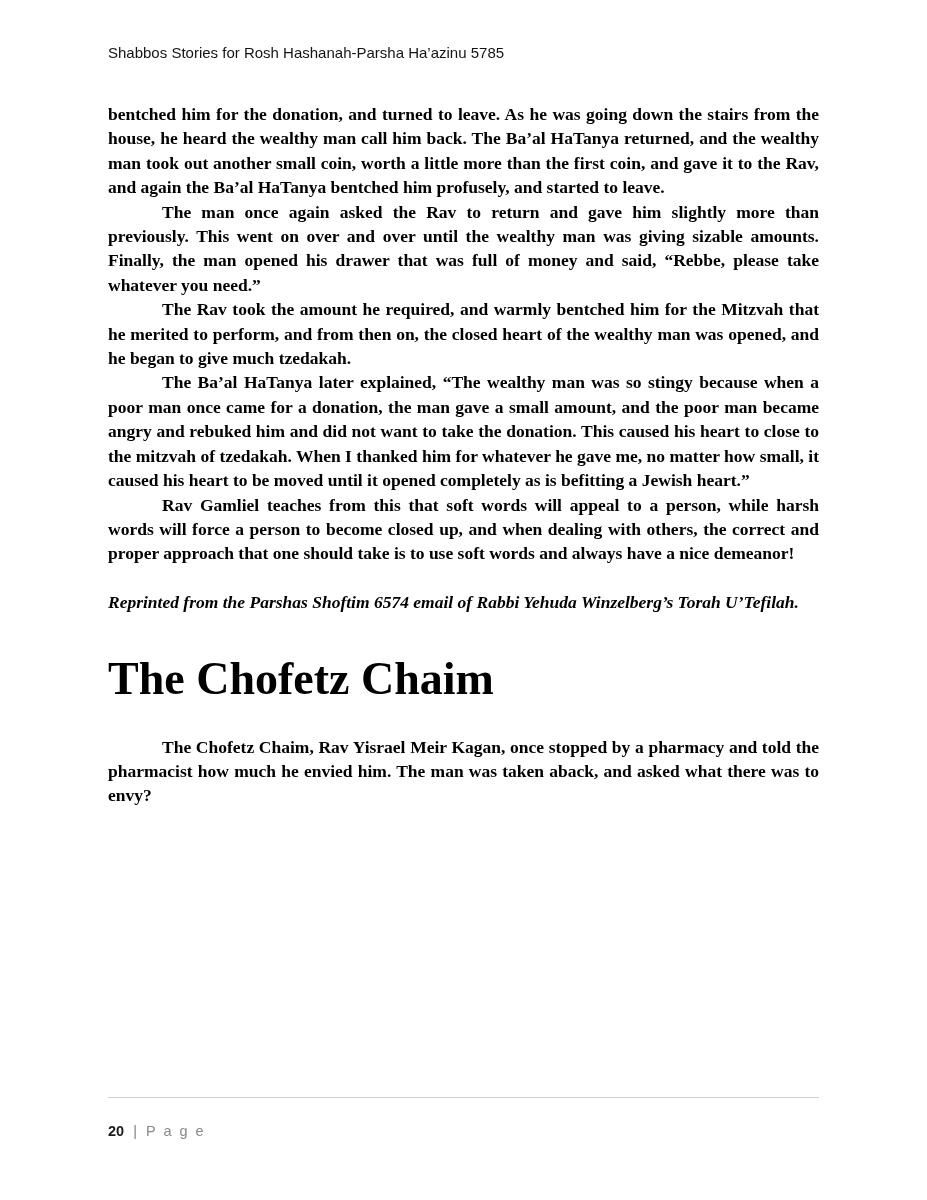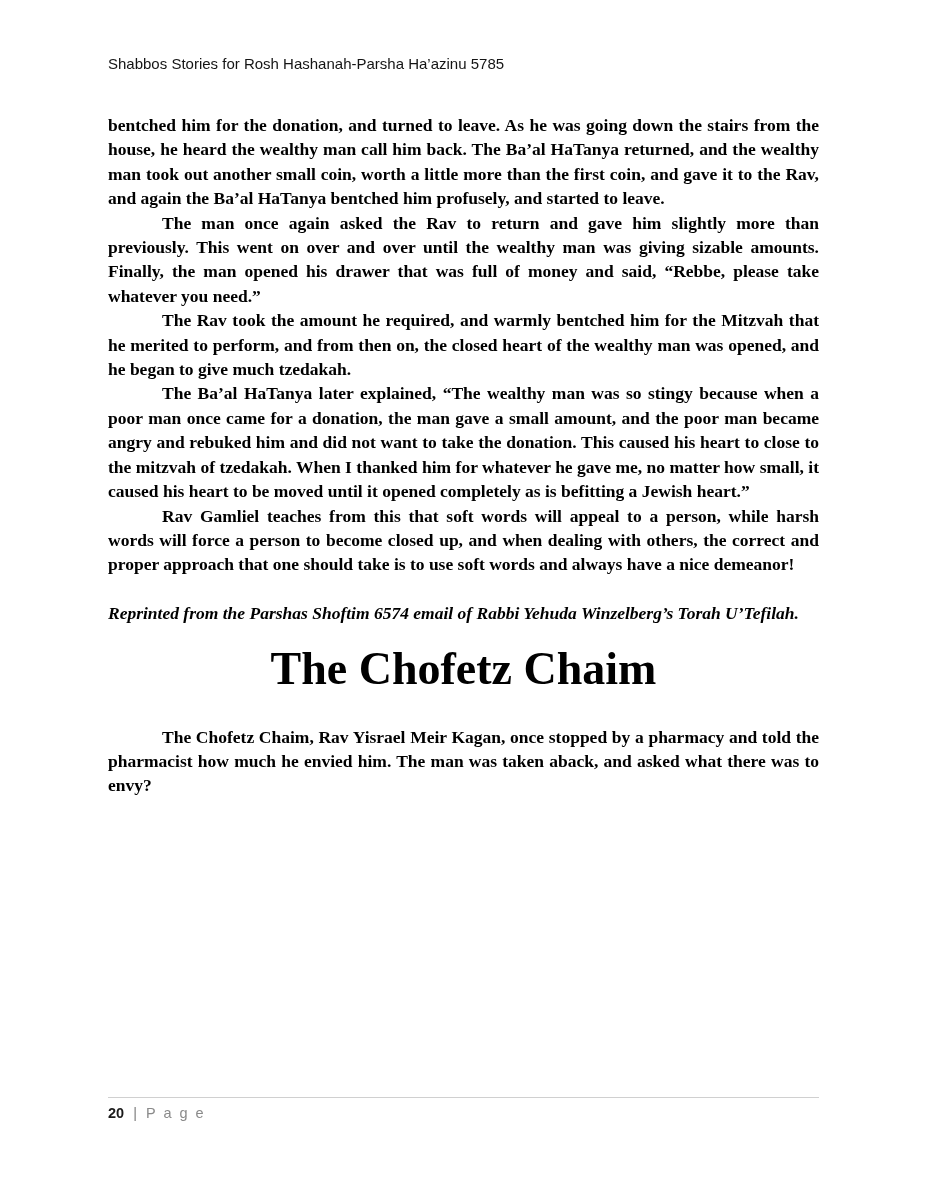--- a/index.html
+++ b/index.html
@@ -6,21 +6,21 @@
   .page {
     position: relative;
     width: 927px;
     height: 1200px;
     background: #ffffff;
     overflow: hidden;
     font-family: "Liberation Serif", serif;
     color: #000000;
   }
   .header {
-    padding: 54px 108px 0 108px;
+    padding: 43px 108px 0 108px;
     font-family: "Liberation Sans", sans-serif;
     font-size: 15px;
     line-height: 20px;
     color: #141414;
   }
   .body-text {
     margin: 39px 108px 0 108px;
     font-size: 17.5px;
     line-height: 24.4px;
     text-align: justify;
@@ -37,34 +37,33 @@
     line-height: 24.4px;
     font-weight: bold;
     text-align: center;
   }
   .attribution {
     margin-top: 24.4px !important;
     font-style: italic;
     text-indent: 0 !important;
   }
   .story-title {
-    margin: 12px 0 26px 0;
+    margin: 33px 0 26px 0;
     font-size: 46px;
     line-height: 61px;
     font-weight: bold;
-    text-align: center;
     font-family: "Liberation Serif", serif;
   }
   .footer {
     position: absolute;
     left: 108px;
     right: 108px;
     top: 1097px;
     border-top: 1px solid #d0d0d0;
-    padding-top: 6px;
+    padding-top: 24px;
     font-family: "Liberation Sans", sans-serif;
     font-size: 14.5px;
     line-height: 18px;
   }
   .page-num { font-weight: bold; color: #1a1a1a; }
   .footer-sep { color: #7f7f7f; margin: 0 5px; }
   .footer-label { color: #8a8a8a; letter-spacing: 2px; }
 </style>
 </head>
 <body>

